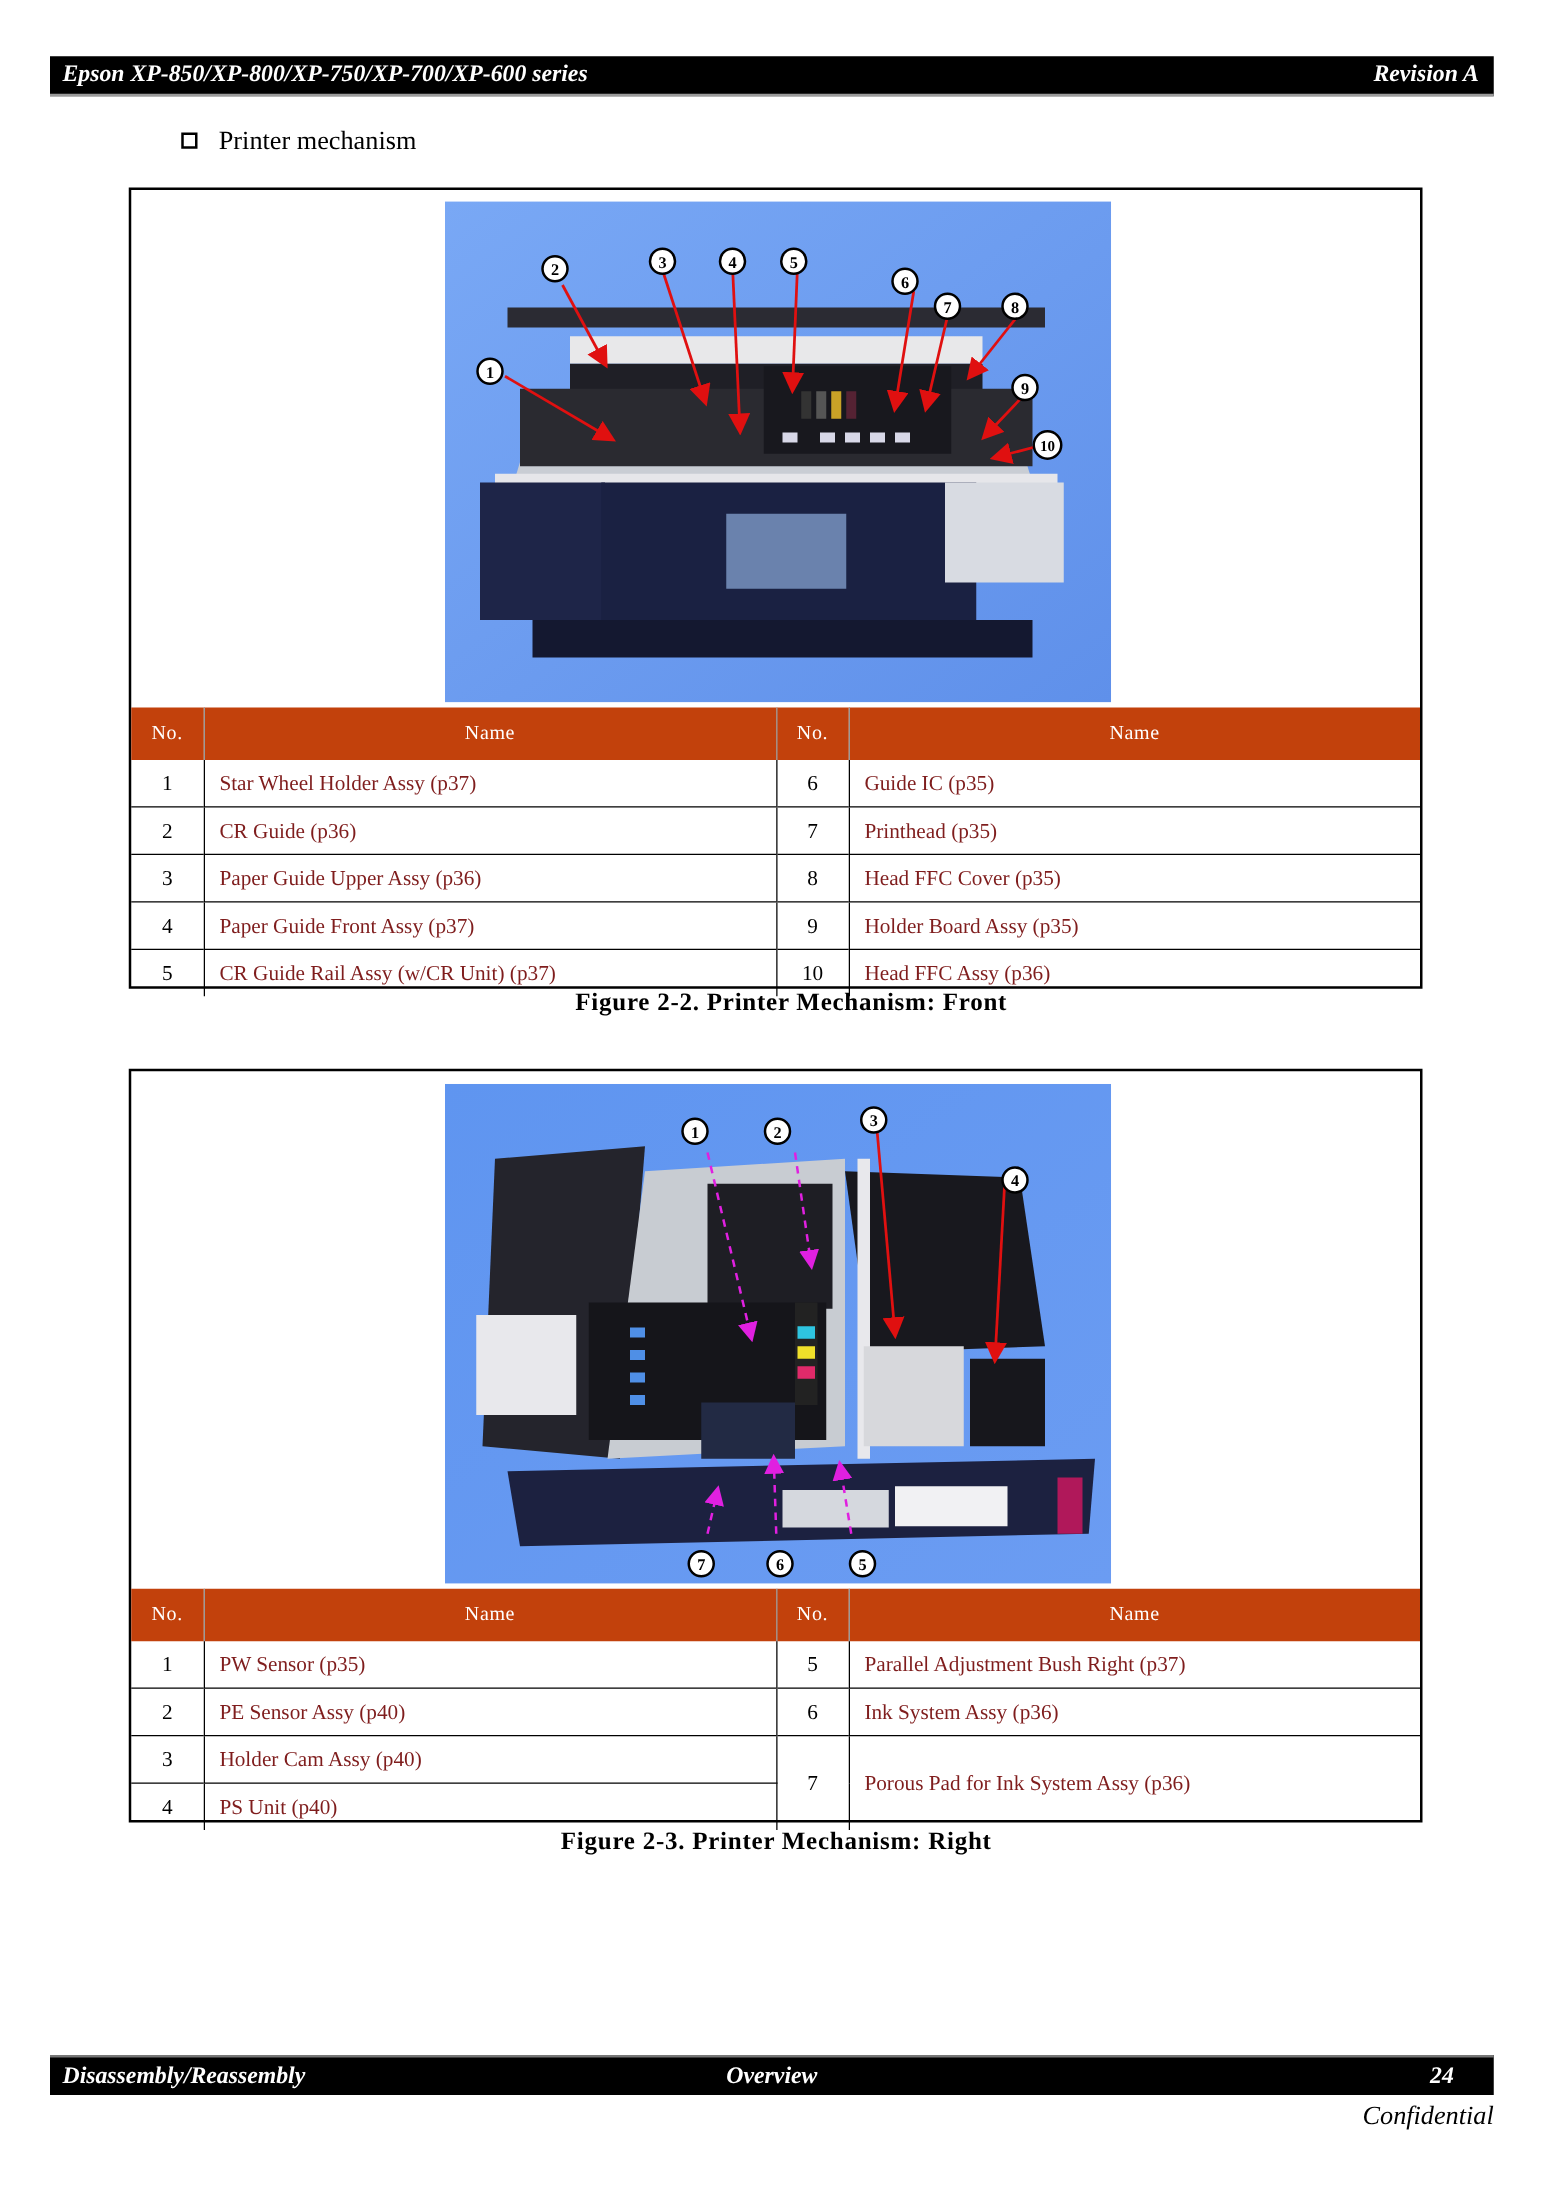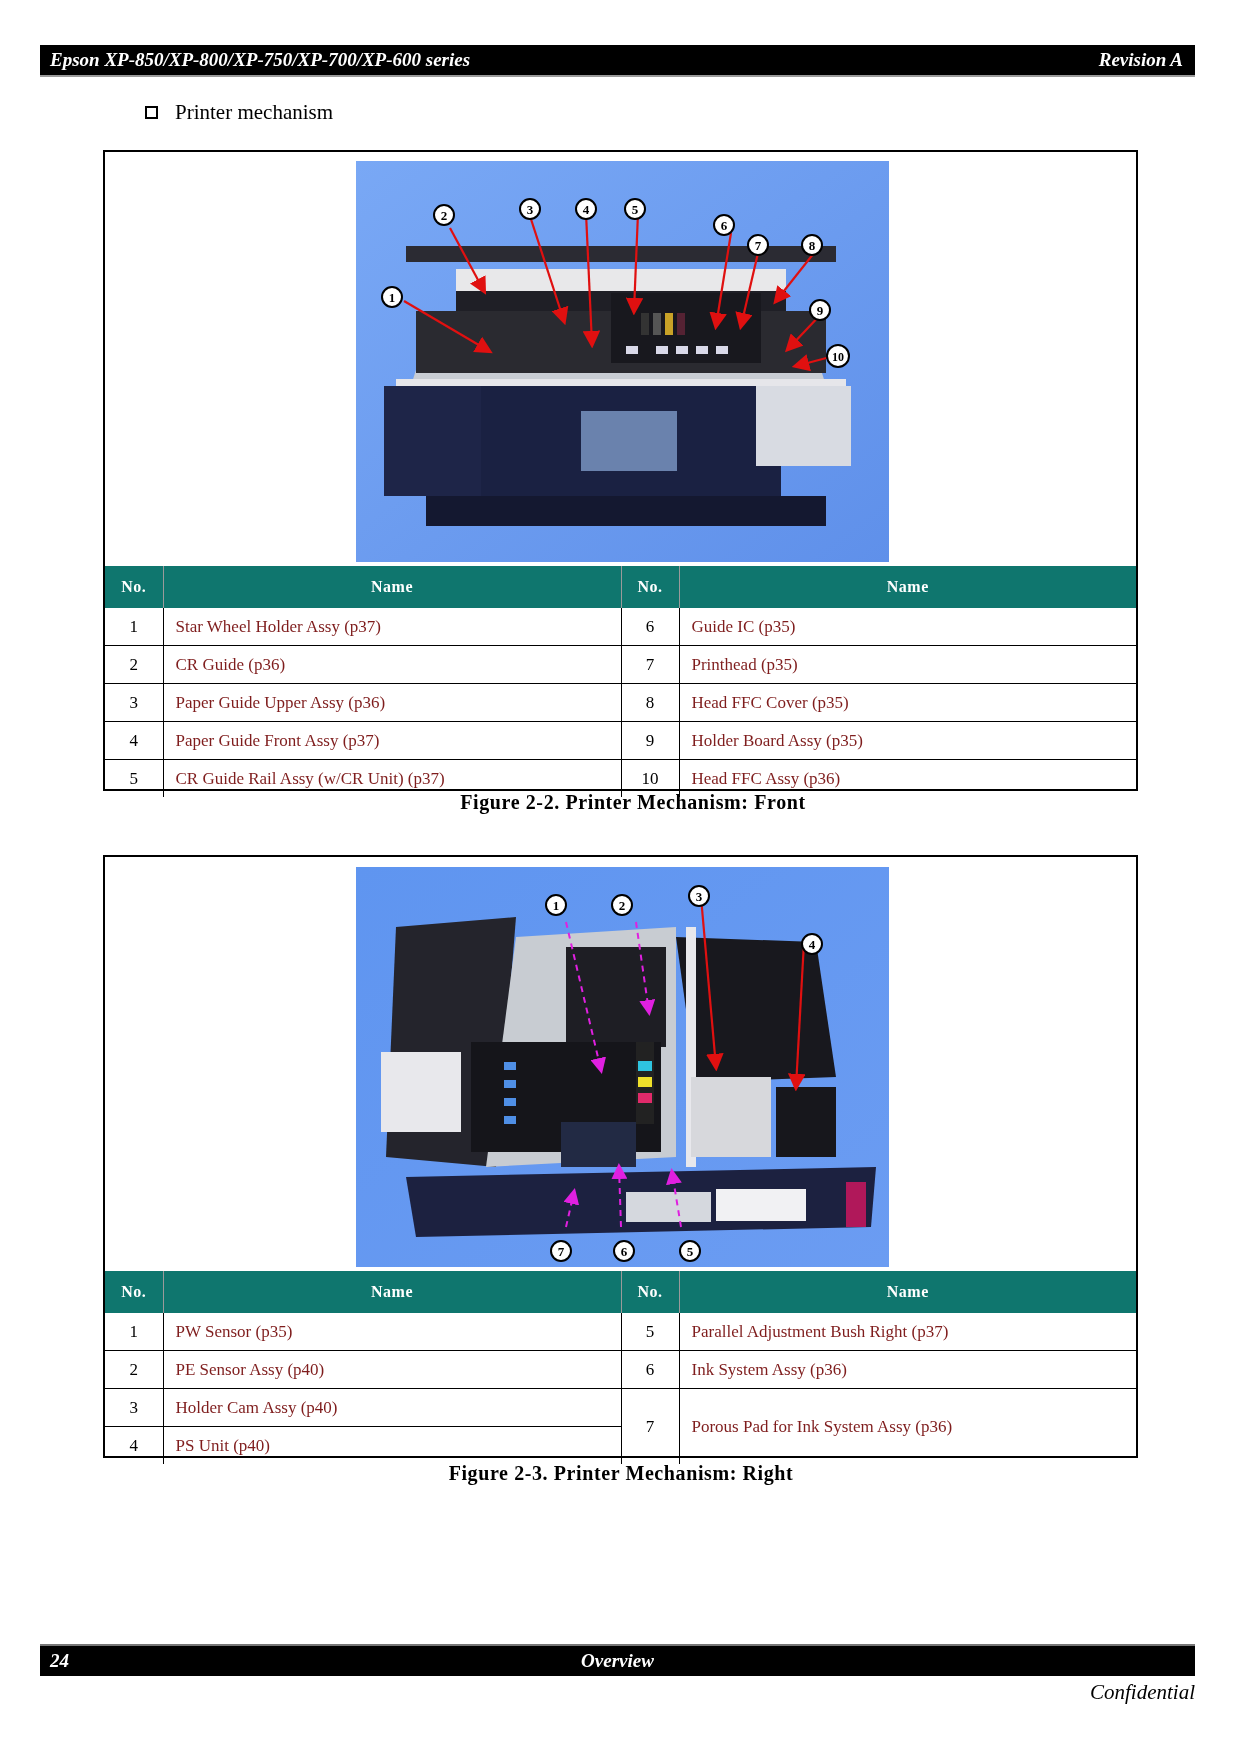--- a/index.html
+++ b/index.html
@@ -24,21 +24,21 @@
   .fig1 { top:150px; height:641px; }
   .fig2 { top:855px; height:603px; }
 
   .photo { position:absolute; left:251px; width:533px; overflow:hidden; }
   .fig1 .photo { top:9px; height:401px; }
   .fig2 .photo { top:10px; height:400px; }
 
   table.parts { position:absolute; left:0; width:1031px; border-collapse:collapse; table-layout:fixed; }
   .fig1 table.parts { top:414px; }
   .fig2 table.parts { top:414px; }
-  table.parts th { background:#0f766e; color:#fff; font-weight:bold; font-size:16px; height:40px; text-align:center;
+  table.parts th { background:#c2410c; color:#fff; font-weight:normal; font-size:16px; height:40px; text-align:center;
                    border-left:1px solid #9a9a9a; letter-spacing:0.5px; }
   table.parts th:first-child { border-left:none; }
   table.parts td { font-size:17px; height:35px; border-top:1px solid #000; border-left:1px solid #000; }
   table.parts td:first-child { border-left:none; }
   table.parts td.num { text-align:center; }
   table.parts td.name { padding-left:12px; color:#7f1d1d; }
   table.parts tr:first-child td { border-top:none; }
   col.c1 { width:58px; } col.c2 { width:458px; } col.c3 { width:58px; } col.c4 { width:457px; }
 
   .caption { position:absolute; left:0; width:1242px; text-align:center; font-weight:bold; font-size:20px; letter-spacing:0.6px; }
@@ -334,16 +334,17 @@
       <tr>
         <td class="num">4</td>
         <td class="name">PS Unit (p40)</td>
       </tr>
     </tbody>
   </table>
 </div>
 <div class="caption cap2">Figure 2-3.  Printer Mechanism: Right</div>
 
 <div class="bar bottom">
+  <span class="l">Disassembly/Reassembly</span>
   <span class="c">Overview</span>
   <span class="r">24</span>
 </div>
 <div class="confidential">Confidential</div>
 
 </body></html>

